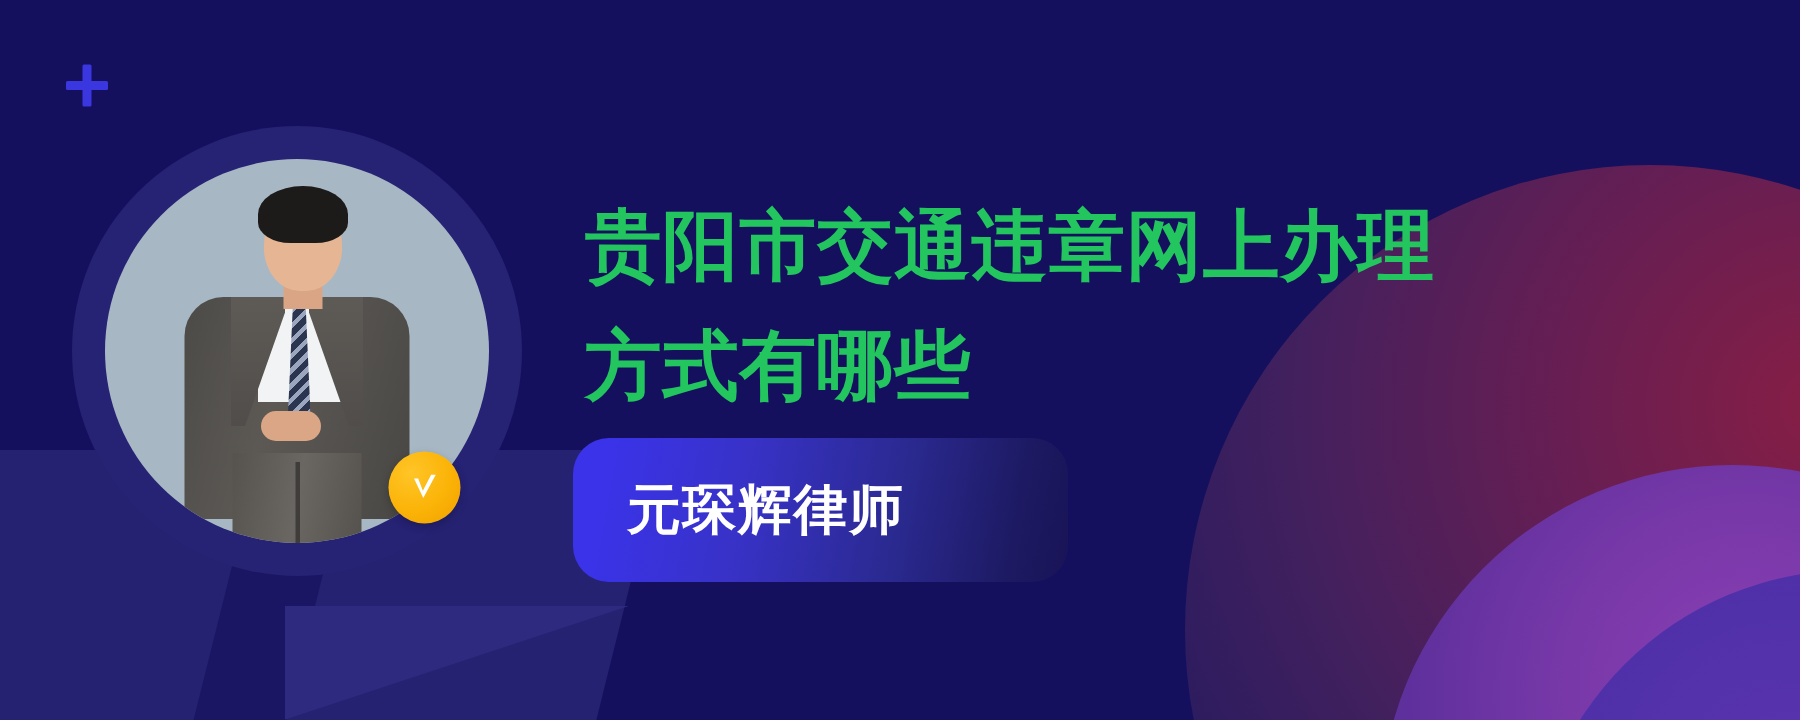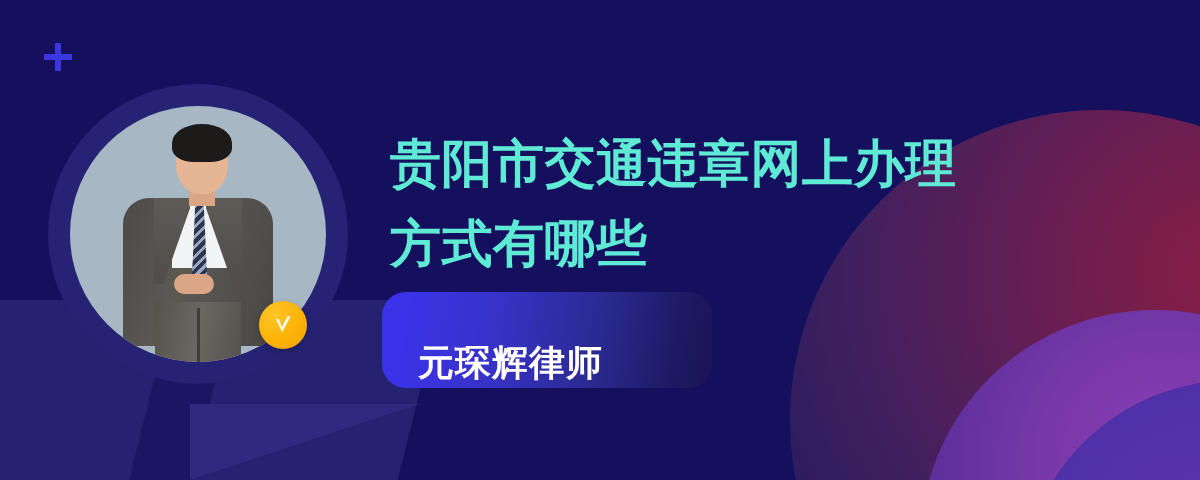--- a/index.html
+++ b/index.html
@@ -253,37 +253,37 @@
     top: 0;
     width: 700px;
     height: 480px;
   }
   .headline {
     position: absolute;
     top: 124px;
     left: 0;
     width: 690px;
     margin: 0;
-    color: #5eead4;
+    color: #22c55e;
     font-size: 51px;
     line-height: 80px;
     font-weight: 700;
     letter-spacing: .5px;
     white-space: pre-wrap;
   }
   .name-pill {
     position: absolute;
     left: -8px;
     top: 292px;
     width: 330px;
     height: 96px;
     border-radius: 24px;
     background: linear-gradient(100deg, #3a33ea 0%, #3a33ea 6%, #3832c8 34%, #2b2a92 64%, #1d1a63 88%, #191457 100%);
     display: flex;
-    align-items: flex-end;
+    align-items: center;
   }
   .name-pill span {
     color: #ffffff;
     font-size: 36px;
     font-weight: 700;
     letter-spacing: 1px;
     margin-left: 36px;
   }
 </style>
 </head>

